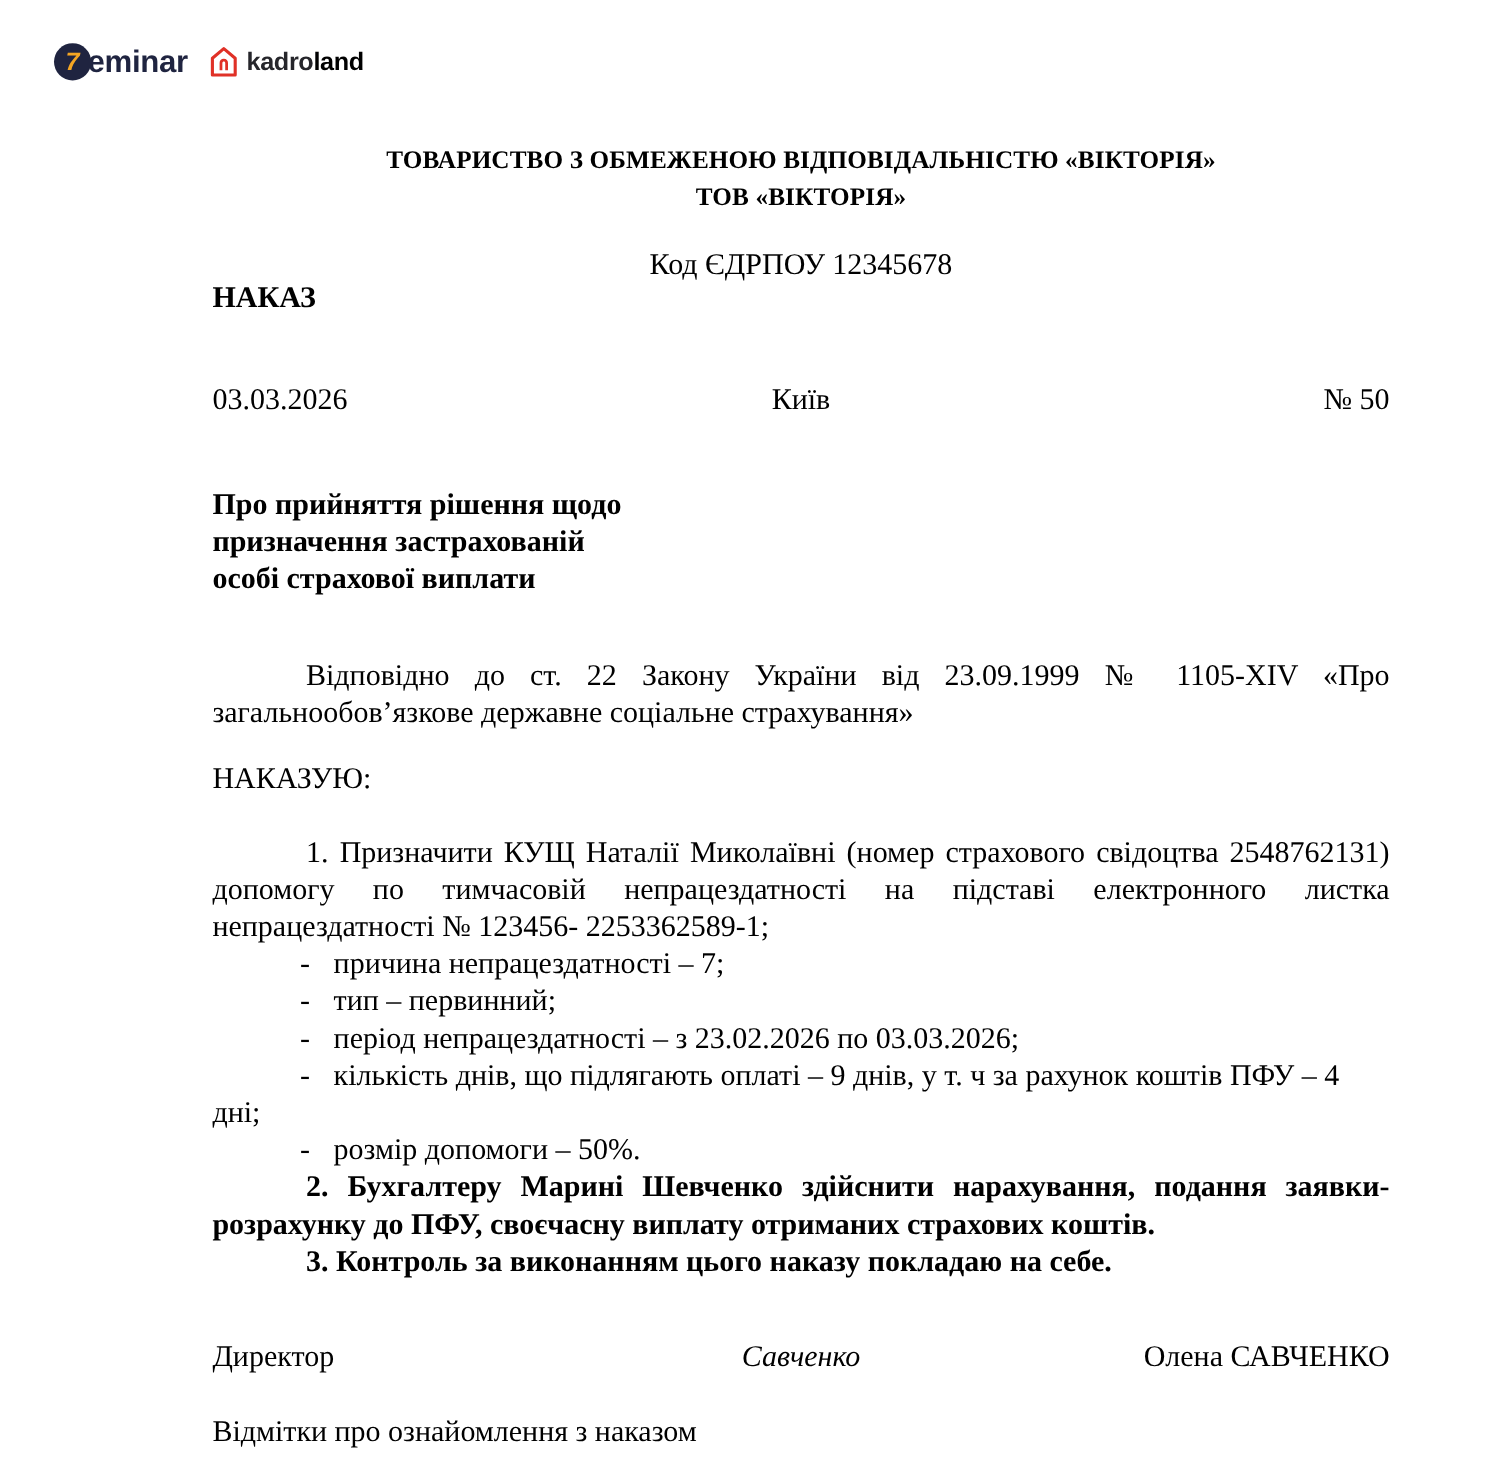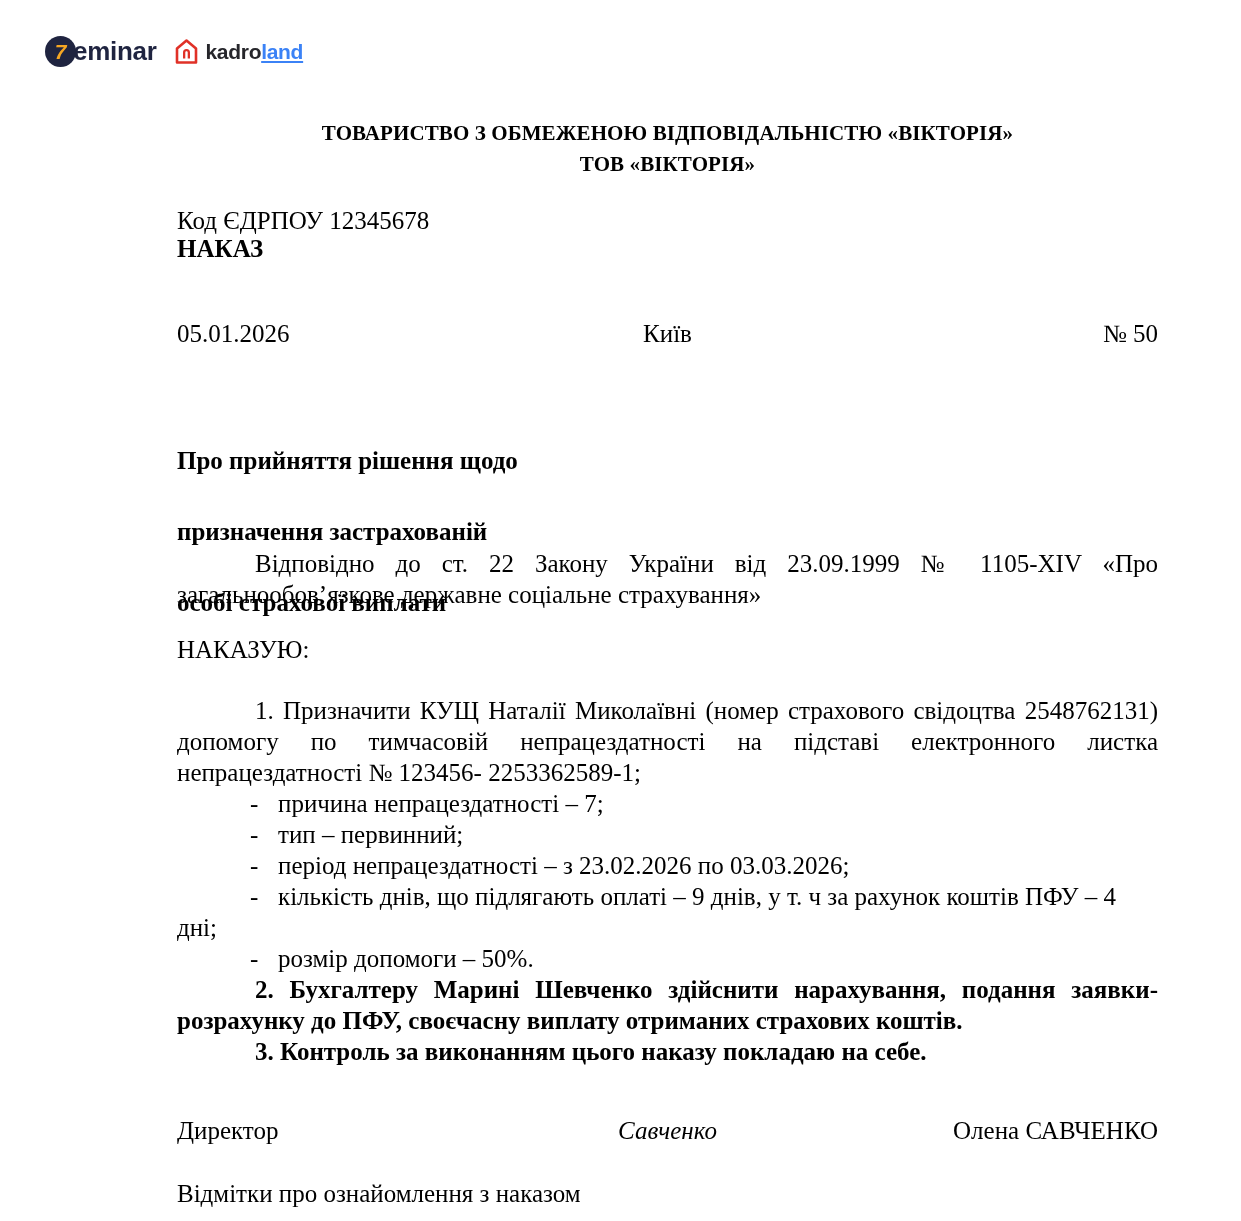--- a/index.html
+++ b/index.html
@@ -61,23 +61,22 @@
   .logo-k-icon svg { display: block; }
   .logo-kadro {
     font-size: 21px;
     font-weight: bold;
     color: #26262b;
     letter-spacing: -0.3px;
   }
   .logo-land {
     font-size: 21px;
     font-weight: bold;
-    color: #3b82f6;
+    color: #000000;
     letter-spacing: -0.3px;
-    text-decoration: underline;
   }
 
   
   .sheet {
     position: absolute;
     left: 177px;
     top: 0;
     width: 981px;   
     height: 1221px;
   }
@@ -93,21 +92,21 @@
     line-height: 31px;
     letter-spacing: 0.1px;
   }
   .org-title .l2 { display: block; }
 
   .edrpou {
     position: absolute;
     left: 0;
     top: 207px;
     width: 981px;
-    text-align: left;
+    text-align: center;
     font-size: 25px;
   }
 
   .order-word {
     position: absolute;
     left: 0;
     top: 235px;
     width: 981px;
     text-align: left;
     font-weight: bold;
@@ -127,21 +126,21 @@
 
   .subject {
     position: absolute;
     left: 0;
     top: 405px;
     width: 560px;
     font-weight: bold;
     font-size: 25px;
     line-height: 31px;
   }
-  .subject span { display: block; margin-top: 40px; }
+  .subject span { display: block; }
 
   .body-block {
     position: absolute;
     left: 0;
     top: 548px;
     width: 981px;
     font-size: 25px;
     line-height: 31px;
   }
   .para {
@@ -247,21 +246,21 @@
   <div class="org-title">
     <span>ТОВАРИСТВО З ОБМЕЖЕНОЮ ВІДПОВІДАЛЬНІСТЮ «ВІКТОРІЯ»</span>
     <span class="l2">ТОВ «ВІКТОРІЯ»</span>
   </div>
 
   <div class="edrpou">Код ЄДРПОУ 12345678</div>
 
   <div class="order-word">НАКАЗ</div>
 
   <div class="meta-row">
-    <span class="mdate">05.01.2026</span>
+    <span class="mdate">03.03.2026</span>
     <span class="mcity">Київ</span>
     <span class="mnum">№ 50</span>
   </div>
 
   <div class="subject">
     <span>Про прийняття рішення щодо</span>
     <span>призначення застрахованій</span>
     <span>особі страхової виплати</span>
   </div>
 

